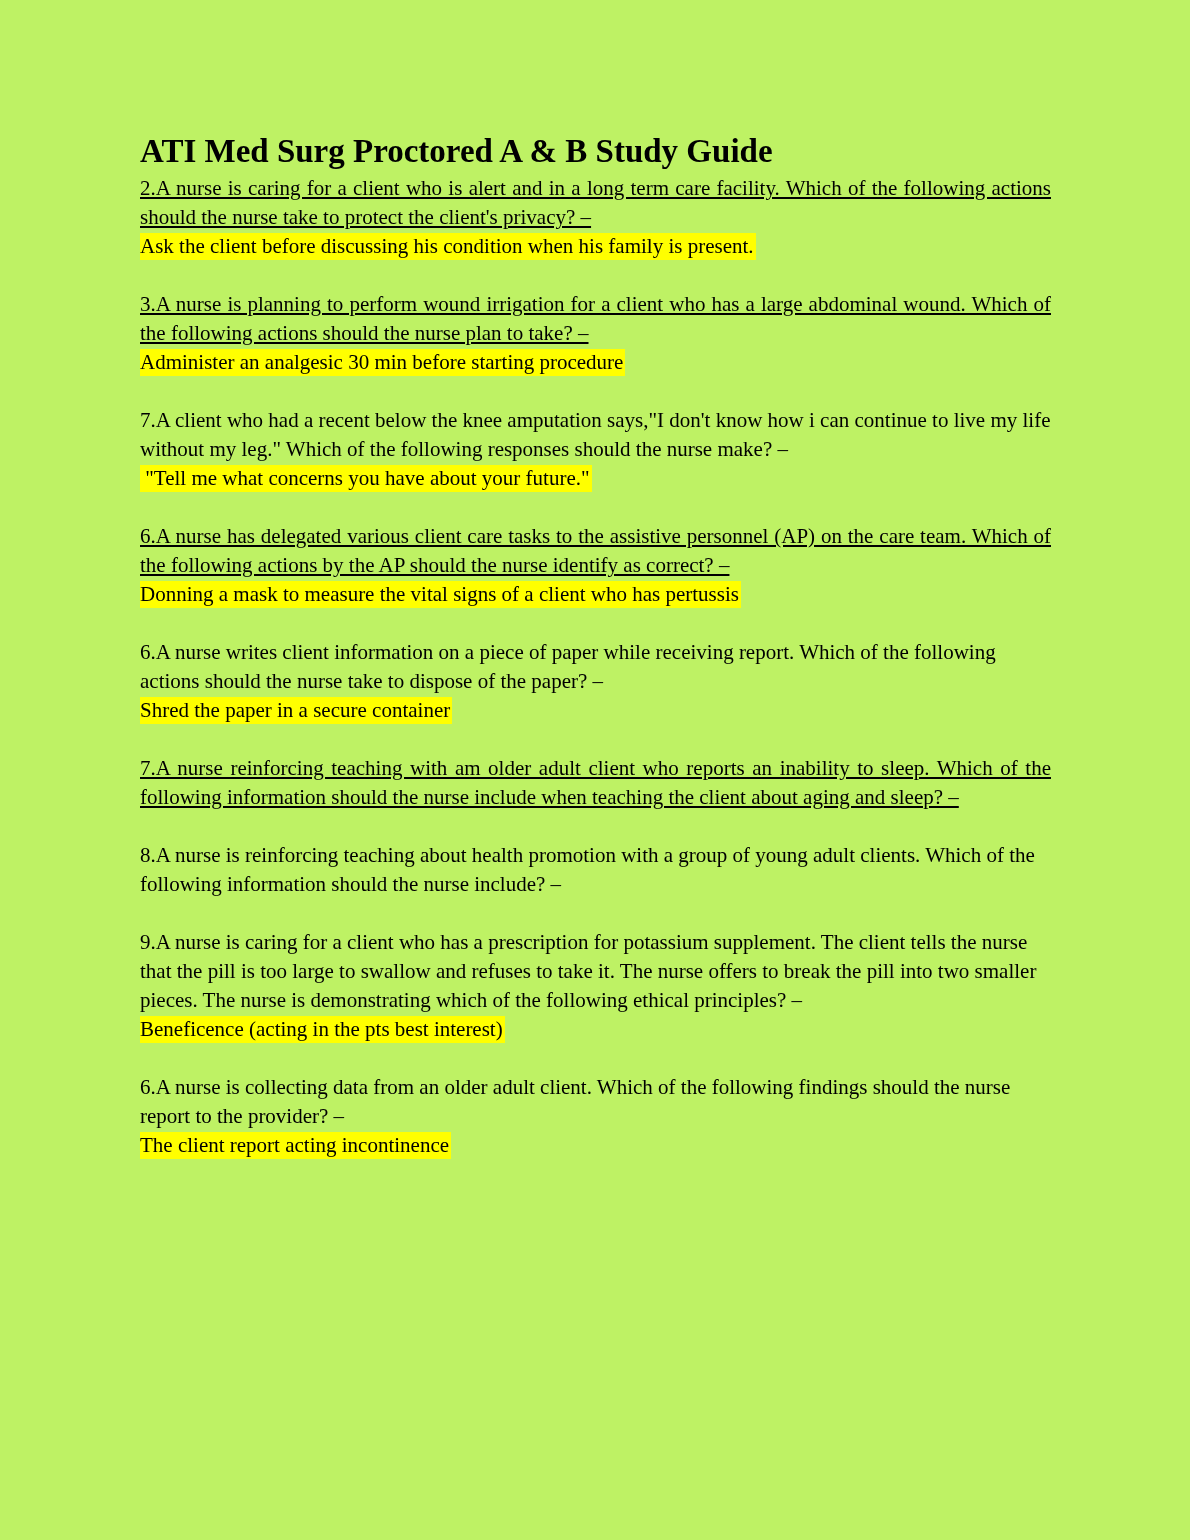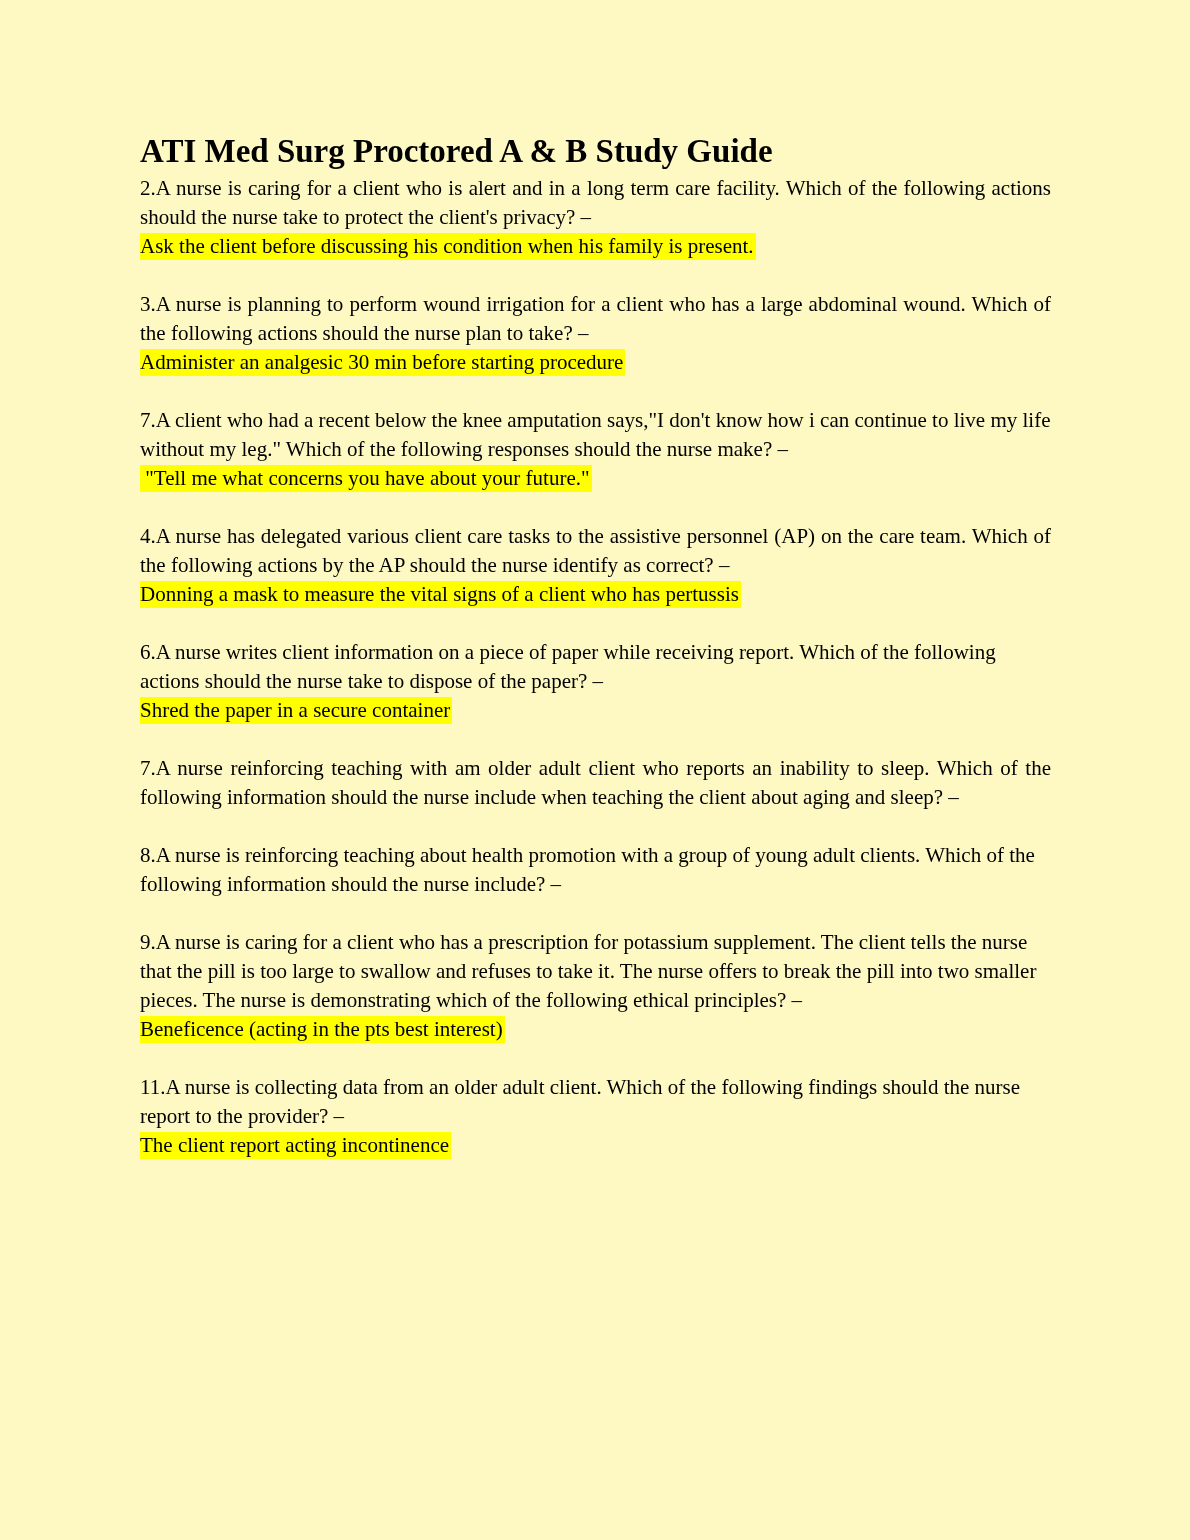--- a/index.html
+++ b/index.html
@@ -3,21 +3,21 @@
 <meta charset="utf-8">
 <style>
   html, body {
     margin: 0;
     padding: 0;
     background: #ffffff;
   }
   .page {
     width: 1190px;
     height: 1540px;
-    background: #fef9c3;
+    background: #bef264;
     box-sizing: border-box;
     padding: 128px 139px 40px 140px;
     font-family: "Liberation Serif", "DejaVu Serif", serif;
     color: #000000;
     overflow: hidden;
   }
   .title {
     font-size: 33px;
     font-weight: bold;
     line-height: 46px;
@@ -28,20 +28,21 @@
     margin: 0 0 29px 0;
   }
   .question {
     font-size: 21px;
     line-height: 29px;
     margin: 0;
     text-align: left;
   }
   .question.justified {
     text-align: justify;
+    text-decoration: underline;
   }
   .answer-line {
     font-size: 21px;
     line-height: 29px;
     margin: 0;
   }
   .hl {
     background: #ffff00;
     white-space: pre-wrap;
     padding: 1px 2px 2px 0;
@@ -73,21 +74,21 @@
   </div>
 
   <div class="qblock">
     <p class="question">7.A client who had a recent below the knee amputation says,"I don't know how i can continue to live my life without my leg." Which of the following responses should the nurse make? –</p>
     <p class="answer-line">
       <span class="hl"> "Tell me what concerns you have about your future."</span>
     </p>
   </div>
 
   <div class="qblock">
-    <p class="question justified">4.A nurse has delegated various client care tasks to the assistive personnel (AP) on the care team. Which of the following actions by the AP should the nurse identify as correct? –</p>
+    <p class="question justified">6.A nurse has delegated various client care tasks to the assistive personnel (AP) on the care team. Which of the following actions by the AP should the nurse identify as correct? –</p>
     <p class="answer-line">
       <span class="hl">Donning a mask to measure the vital signs of a client who has pertussis</span>
     </p>
   </div>
 
   <div class="qblock">
     <p class="question">6.A nurse writes client information on a piece of paper while receiving report. Which of the following actions should the nurse take to dispose of the paper? –</p>
     <p class="answer-line">
       <span class="hl">Shred the paper in a secure container</span>
     </p>
@@ -102,19 +103,19 @@
   </div>
 
   <div class="qblock">
     <p class="question">9.A nurse is caring for a client who has a prescription for potassium supplement. The client tells the nurse that the pill is too large to swallow and refuses to take it. The nurse offers to break the pill into two smaller pieces. The nurse is demonstrating which of the following ethical principles? –</p>
     <p class="answer-line">
       <span class="hl">Beneficence (acting in the pts best interest)</span>
     </p>
   </div>
 
   <div class="qblock">
-    <p class="question">11.A nurse is collecting data from an older adult client. Which of the following findings should the nurse report to the provider? –</p>
+    <p class="question">6.A nurse is collecting data from an older adult client. Which of the following findings should the nurse report to the provider? –</p>
     <p class="answer-line">
       <span class="hl">The client report acting incontinence</span>
     </p>
   </div>
 </div>
 </div>
 
 </body></html>

